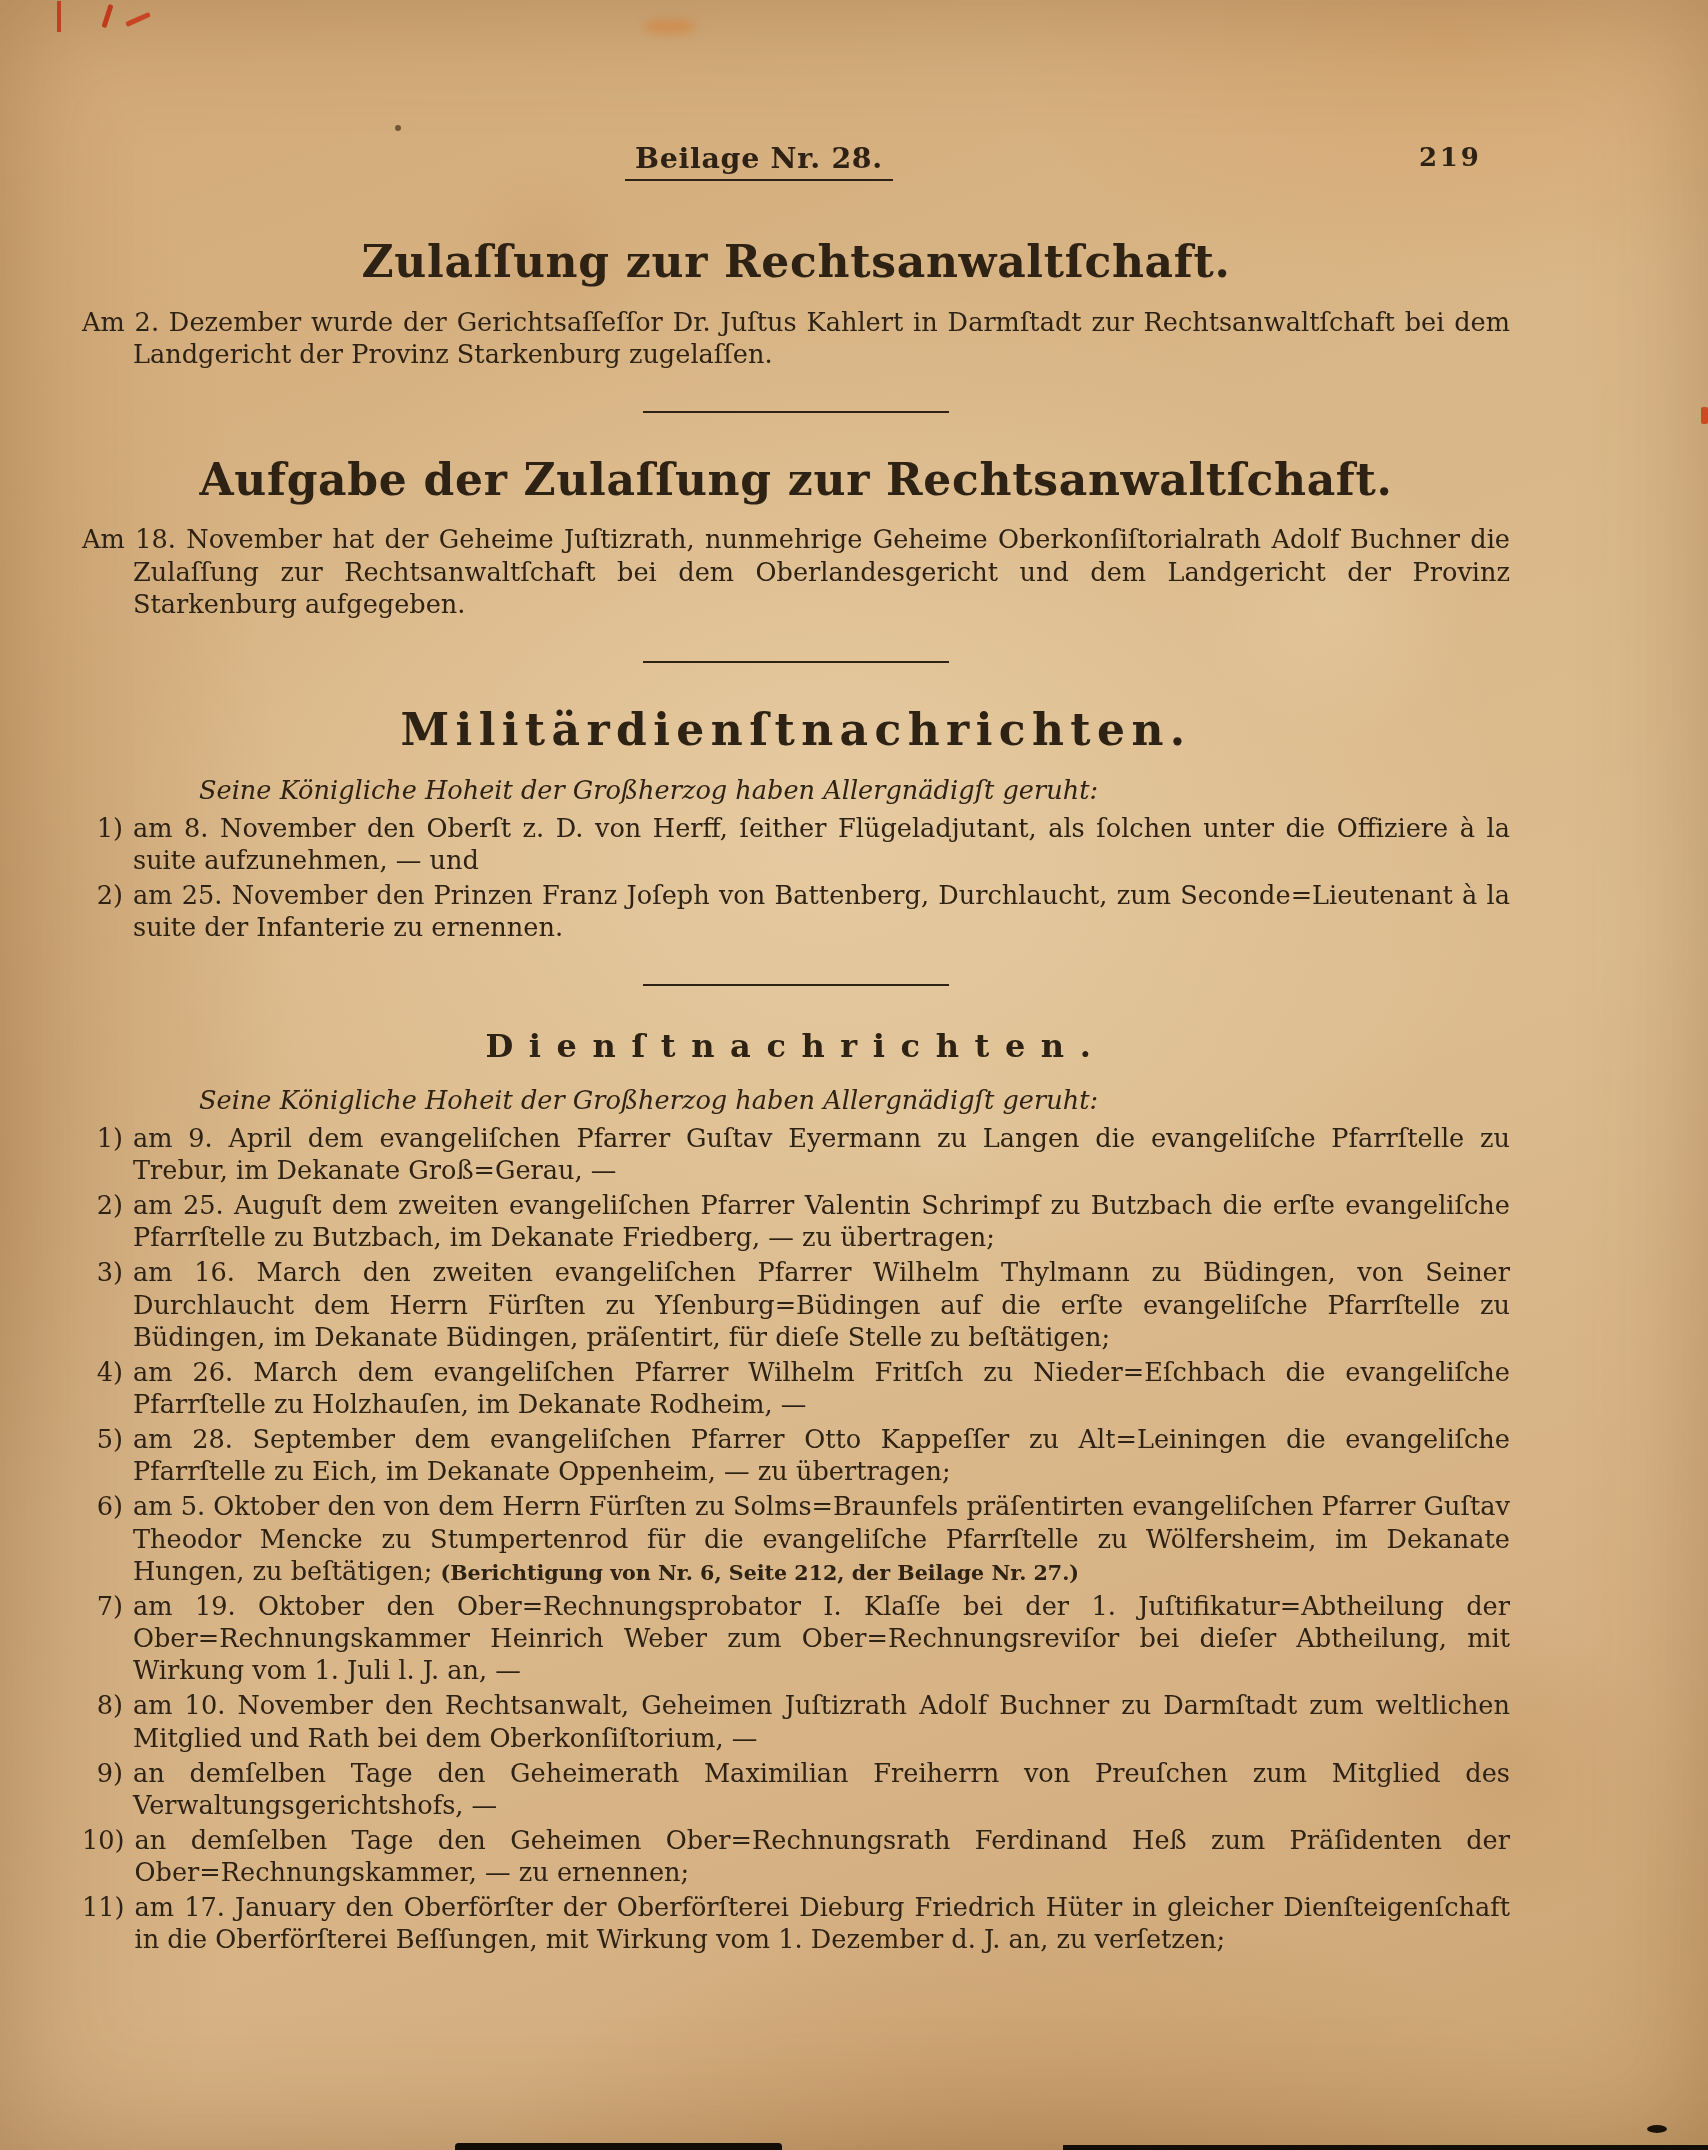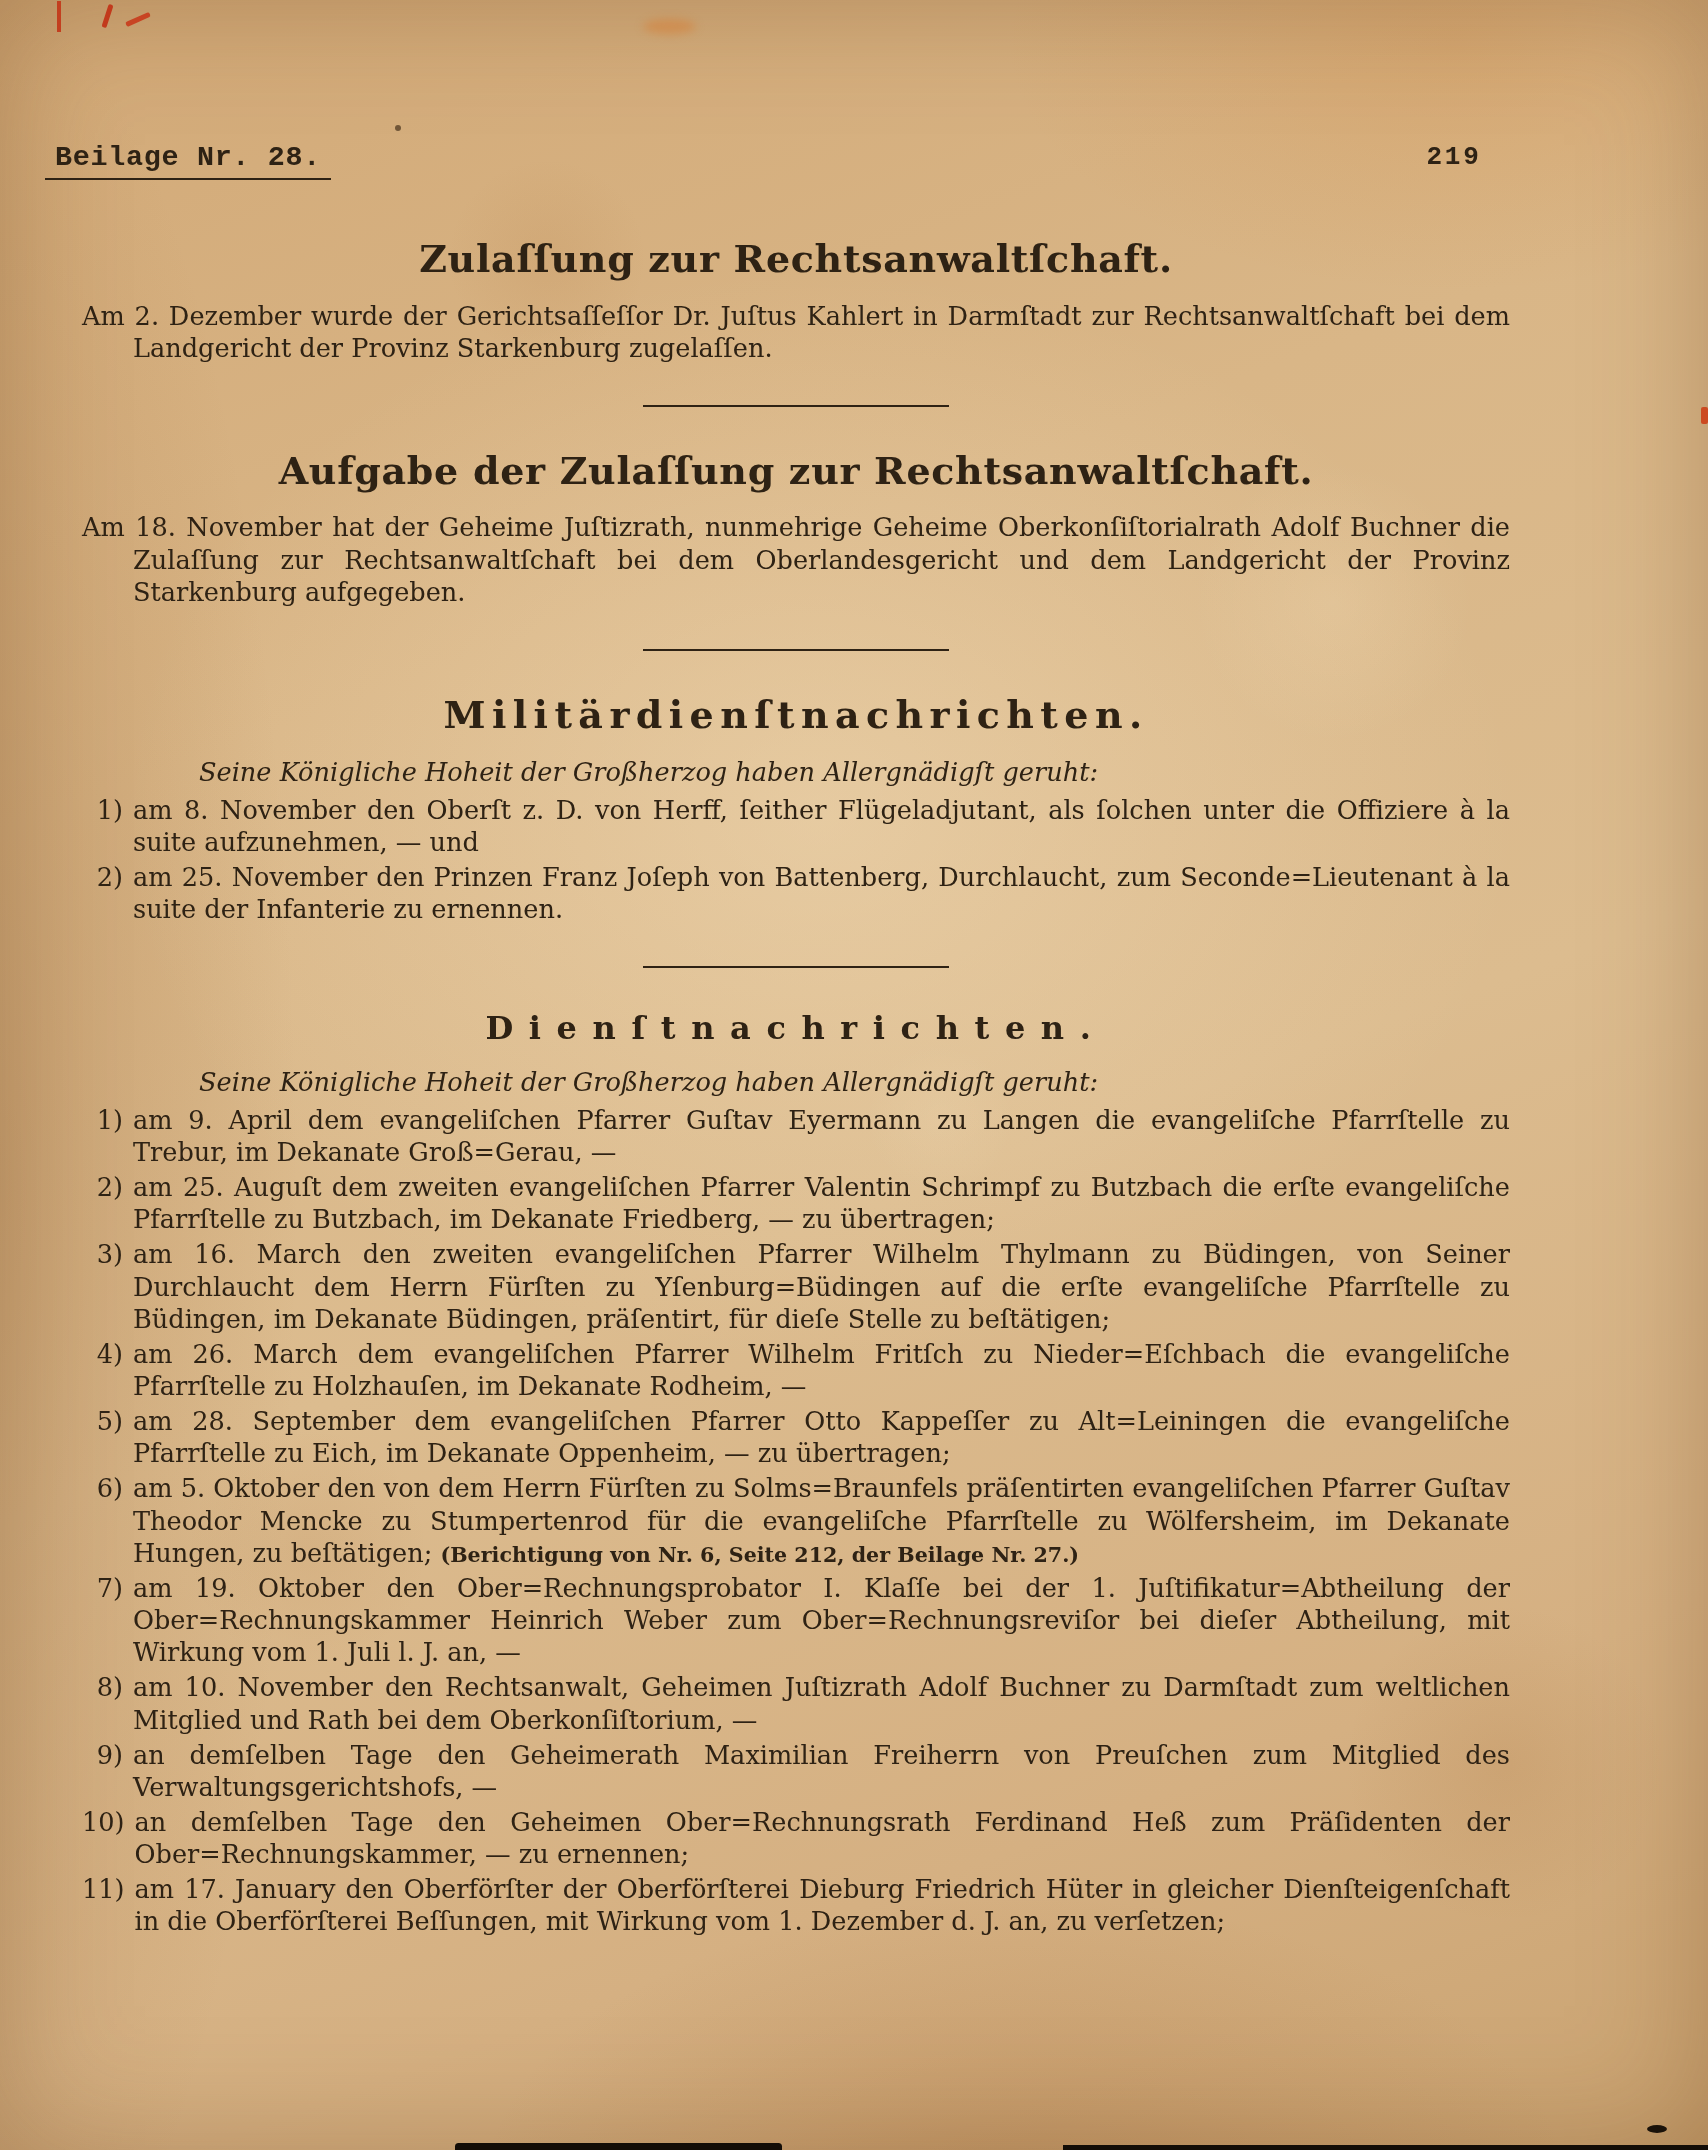--- a/index.html
+++ b/index.html
@@ -32,36 +32,36 @@
   }
   .vignette {
     position: absolute; inset: 0;
     box-shadow: inset 0 0 121px rgba(110,65,25,0.35);
   }
   .content {
     position: absolute;
     left: 82px; right: 199px; top: 141px;
     color: #2e2214;
   }
-  .page-header { position: relative; height: 54px; font-family: Liberation Mono, monospace; }
+  .page-header { position: relative; text-align: center; height: 54px; }
   .masthead {
     display: inline-block;
     position: relative; left: -37px;
     font-size: 28.4px; font-weight: 700;
     padding: 0 10px 4.3px 10px;
     border-bottom: 2.8px solid #2e2214;
     letter-spacing: 0.7px;
   }
   .page-number {
     position: absolute; right: 28.4px; top: 1.4px;
     font-size: 26px; font-weight: 700; letter-spacing: 2.8px;
   }
   h2.section-heading {
     text-align: center;
-    font-size: 38px; font-weight: 700;
+    font-size: 44px; font-weight: 700;
     margin: 41px 0 18.5px 0;
     letter-spacing: 0.7px;
   }
   h2.spaced-1 { letter-spacing: 6.4px; }
   h2.spaced-2 { letter-spacing: 15.6px; font-size: 32px; }
   p.body-par {
     font-size: 25.6px; line-height: 1.26;
     text-align: justify;
     margin: 0 0 0 0;
     padding-left: 51px; text-indent: -51px;

